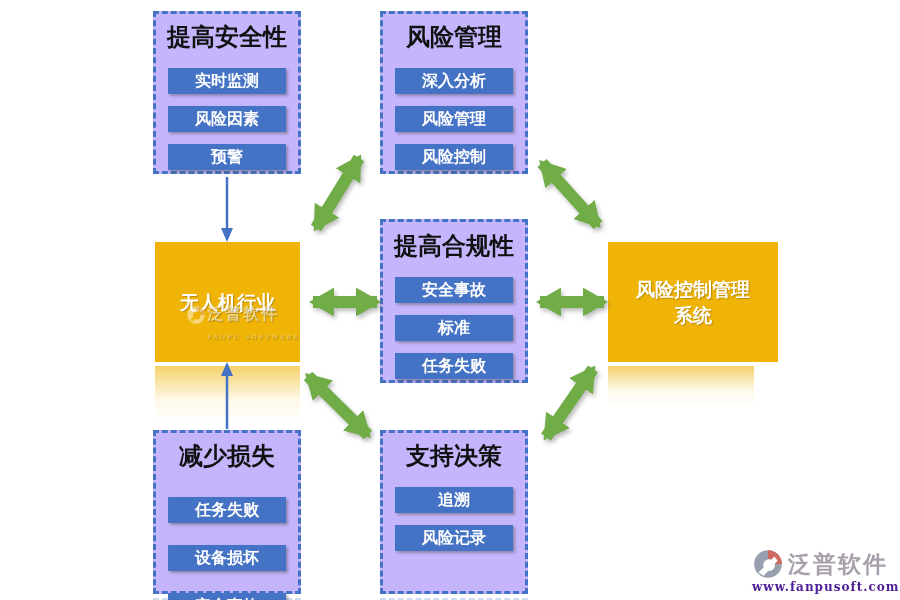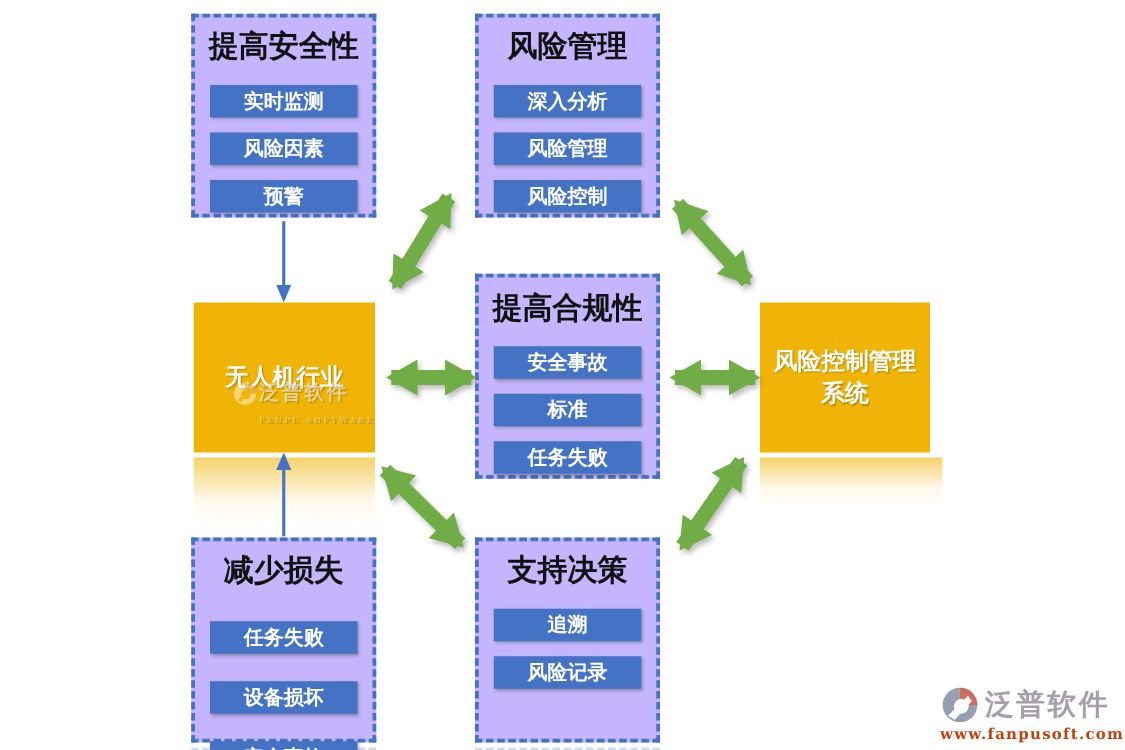--- a/index.html
+++ b/index.html
@@ -51,21 +51,21 @@
   .wm-sub { font-size:6px; font-weight:bold; color:rgba(255,255,255,0.35); letter-spacing:2px; }
   
   .footer-logo { position:absolute; left:752px; top:548px; width:146px; z-index:4; }
   .fl-row { display:flex; align-items:center; }
   .fl-text {
     font-family:"DejaVu Serif", serif; font-weight:bold; font-size:23px;
     color:#A89FAD; letter-spacing:2px; line-height:28px;
   }
   .fl-url {
     font-family:"DejaVu Serif", serif; font-weight:bold; font-size:12px;
-    color:#c2410c; letter-spacing:1px; text-align:center; margin-top:0px;
+    color:#4c1d95; letter-spacing:1px; text-align:center; margin-top:0px;
   }
 </style>
 </head>
 <body>
 
 <div class="stage">
 
   <div class="reflection" style="left:155px; top:366px; width:145px; height:56px;"></div>
   <div class="reflection" style="left:608px; top:366px; width:146px; height:40px;"></div>
 
@@ -115,21 +115,21 @@
         <circle cx="16" cy="16" r="5" fill="#EFB406"></circle>
         <path d="M7,22 L20,9 L22,12 L10,24 Z" fill="#EFB406"></path>
       </svg>
       <div class="wm-texts">
         <div class="wm-text">泛普软件</div>
         <div class="wm-sub">FANPU SOFTWARE</div>
       </div>
     </div>
   </div>
 
-  <div class="node" style="left:608px; top:242px; width:136px; height:120px;">
+  <div class="node" style="left:608px; top:242px; width:170px; height:120px;">
     <span class="label" style="width:130px;">风险控制管理系统</span>
   </div>
 
   <svg class="arrows" width="900" height="600" viewBox="0 0 900 600">
     <defs>
       <marker id="gh" markerWidth="2.1" markerHeight="2.4" refX="1.75" refY="1.2" orient="auto-start-reverse" markerUnits="strokeWidth">
         <path d="M0,0 L2.1,1.2 L0,2.4 Z" fill="#70AD47" stroke="none"></path>
       </marker>
       <marker id="bh" markerWidth="14" markerHeight="12" refX="11" refY="6" orient="auto" markerUnits="userSpaceOnUse">
         <path d="M0,0 L14,6 L0,12 Z" fill="#4472C4" stroke="none"></path>

